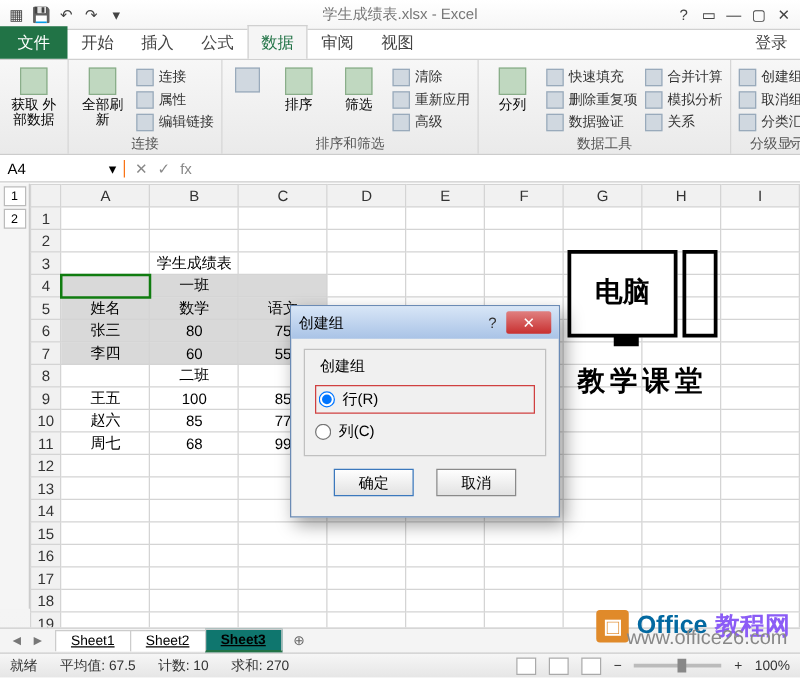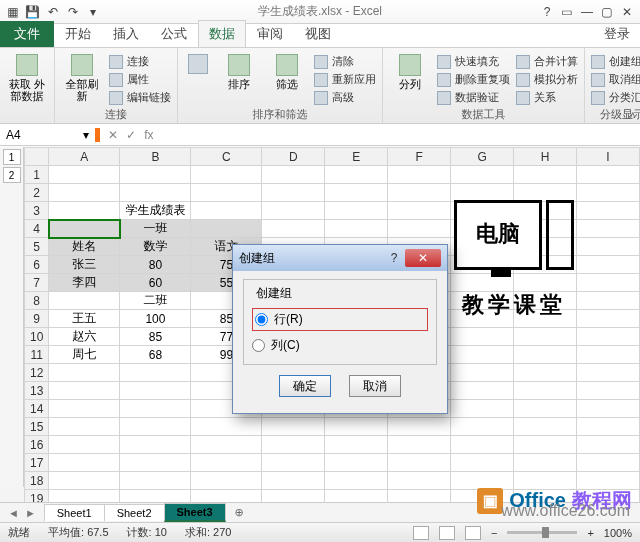--- a/index.html
+++ b/index.html
@@ -27,21 +27,21 @@
     .big-btn { display: flex; flex-direction: column; align-items: center; width: 42px; gap: 2px; padding-top: 4px; }
     .big-icon { width: 22px; height: 22px; background: #c0d8c0; border: 1px solid #8aae8a; }
     .big-label { font-size: 11px; text-align: center; line-height: 1.1; }
     .small-items { display: flex; flex-direction: column; gap: 3px; padding-top: 4px; }
     .small-item { display: flex; align-items: center; gap: 4px; font-size: 11px; color: #333; white-space: nowrap; }
     .mini-icon { width: 14px; height: 14px; background: #d0d8e0; border: 1px solid #9ab; }
     .ribbon-collapse { position: absolute; right: 4px; bottom: 2px; font-size: 11px; color: #666; }
 
     
     .formula-row { height: 22px; display: flex; align-items: center; border-bottom: 1px solid #ccc; background: #fff; }
-    .namebox { width: 100px; border-right: 5px solid #f97316; padding: 0 6px; display: flex; align-items: center; justify-content: space-between; gap: 28px; }
+    .namebox { width: 100px; border-right: 1px solid #f97316; padding: 0 6px; display: flex; align-items: center; justify-content: space-between; gap: 28px; }
     .fx-btns { display: flex; gap: 8px; padding: 0 8px; color: #888; }
     .fx-input { flex: 1; padding: 0 4px; }
 
     
     .outline-bar { position: absolute; left: 0; top: 147px; width: 24px; height: 340px; background: #f5f5f5; border-right: 1px solid #ccc; display: flex; flex-direction: column; align-items: center; gap: 2px; padding-top: 2px; }
     .outline-cell { width: 18px; height: 16px; border: 1px solid #bbb; display: flex; align-items: center; justify-content: center; font-size: 10px; background: #fff; }
 
     
     .grid-wrap { position: absolute; left: 24px; top: 147px; right: 0; bottom: 40px; overflow: hidden; background: #fff; }
     table.grid { border-collapse: collapse; width: 100%; }
@@ -67,27 +67,27 @@
     .dlg-title { height: 26px; background: linear-gradient(#d8e6f7,#a9c3e6); display: flex; align-items: center; padding: 0 6px; font-size: 12px; color: #000; }
     .dlg-title-txt { flex: 1; }
     .dlg-qm { width: 22px; text-align: center; color: #333; }
     .dlg-x { width: 36px; height: 18px; background: linear-gradient(#e08080,#c83030); color: #fff; text-align: center; border-radius: 2px; line-height: 18px; }
     .dlg-body { padding: 8px 10px 4px 10px; }
     .fieldset { border: 1px solid #c0c0c0; padding: 6px 8px 10px 8px; }
     .fieldset-legend { font-size: 12px; margin-top: -14px; background: #f0f0f0; display: inline-block; padding: 0 4px; }
     .radio-row { display: flex; align-items: center; gap: 6px; margin-top: 6px; font-size: 12px; }
     .radio-hl { border: 1px solid #d04040; padding: 2px 28px 2px 2px; }
     .dlg-btns { display: flex; justify-content: center; gap: 18px; padding: 10px 0 12px 0; }
-    .dlg-btn { width: 52px; height: 22px; background: linear-gradient(#fefefe,#e2e2e2); border: 1px solid #8a8a8a; font-size: 12px; }
+    .dlg-btn { width: 64px; height: 22px; background: linear-gradient(#fefefe,#e2e2e2); border: 1px solid #8a8a8a; font-size: 12px; }
     .dlg-btn.primary { border: 1px solid #3b78bd; }
 
     
     .sheet-tabs { position: absolute; left: 0; right: 0; bottom: 20px; height: 20px; background: #f4f4f4; border-top: 1px solid #ccc; display: flex; align-items: center; font-size: 11px; }
     .st-nav { display: flex; gap: 6px; padding: 0 8px; color: #777; }
-    .st-tab { padding: 2px 12px; border: 1px solid #ccc; border-bottom: none; background: #fff; margin-right: -1px; }
+    .st-tab { padding: 2px 12px; border: 1px solid #ccc; border-bottom: none; background: #fff; margin-right: -1px; text-decoration: underline; }
     .st-tab.active { background: #0f766e; font-weight: bold; border-bottom: 2px solid #217346; }
     .st-add { padding: 0 10px; color: #666; }
     .statusbar-real { position: absolute; left: 0; right: 0; bottom: 0; height: 20px; background: linear-gradient(#f6f6f6,#e6e6e6); border-top: 1px solid #ccc; display: flex; align-items: center; color: #333; font-size: 11px; padding: 0 8px; gap: 18px; }
     .sb-right { margin-left: auto; display: flex; align-items: center; gap: 10px; }
     .view-btn { width: 16px; height: 14px; border: 1px solid #aaa; background: #fff; }
     .zoom-track { width: 70px; height: 3px; background: #bbb; position: relative; }
     .zoom-thumb { position: absolute; left: 35px; top: -4px; width: 7px; height: 11px; background: #888; }
 
     
     .watermark { position: absolute; right: 8px; bottom: 28px; display: flex; align-items: center; gap: 6px; font-weight: bold; }

